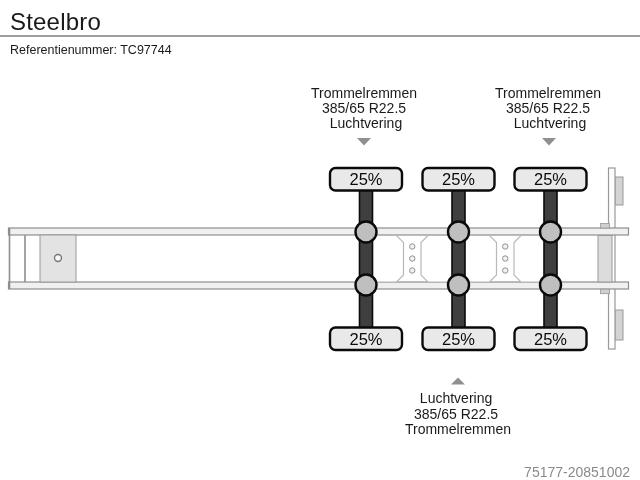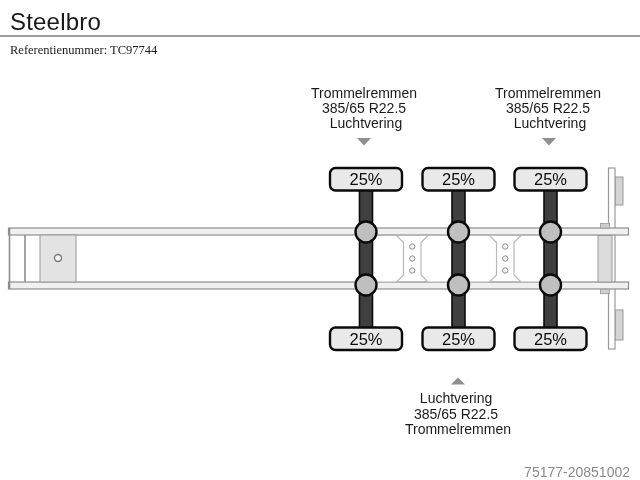--- a/index.html
+++ b/index.html
@@ -15,21 +15,21 @@
     font-size: 24px; line-height: 26px; color: #1a1a1a;
     letter-spacing: 0.2px;
     text-align: center;
   }
   .header-rule {
     position: absolute; left: 0; top: 35px;
     width: 640px; height: 2px; background: #9e9e9e;
   }
   .reference-line {
     position: absolute; left: 10px; top: 43px;
-    font-size: 12.5px; color: #1a1a1a; font-family: Liberation Serif, serif;
+    font-size: 12.5px; color: #1a1a1a;
   }
   .listing-id {
     position: absolute; right: 10px; top: 464px;
     font-size: 14px; color: #8a8a8a; text-align: right;
   }
   svg.diagram { position: absolute; left: 0; top: 0; }
 
   .rail      { fill: #f0f0f0; stroke: #8e8e8e; stroke-width: 1.2; }
   .gline     { stroke: #8e8e8e; stroke-width: 1.6; }
   .panel     { fill: #ffffff; stroke: #b8b8b8; stroke-width: 1.2; }

